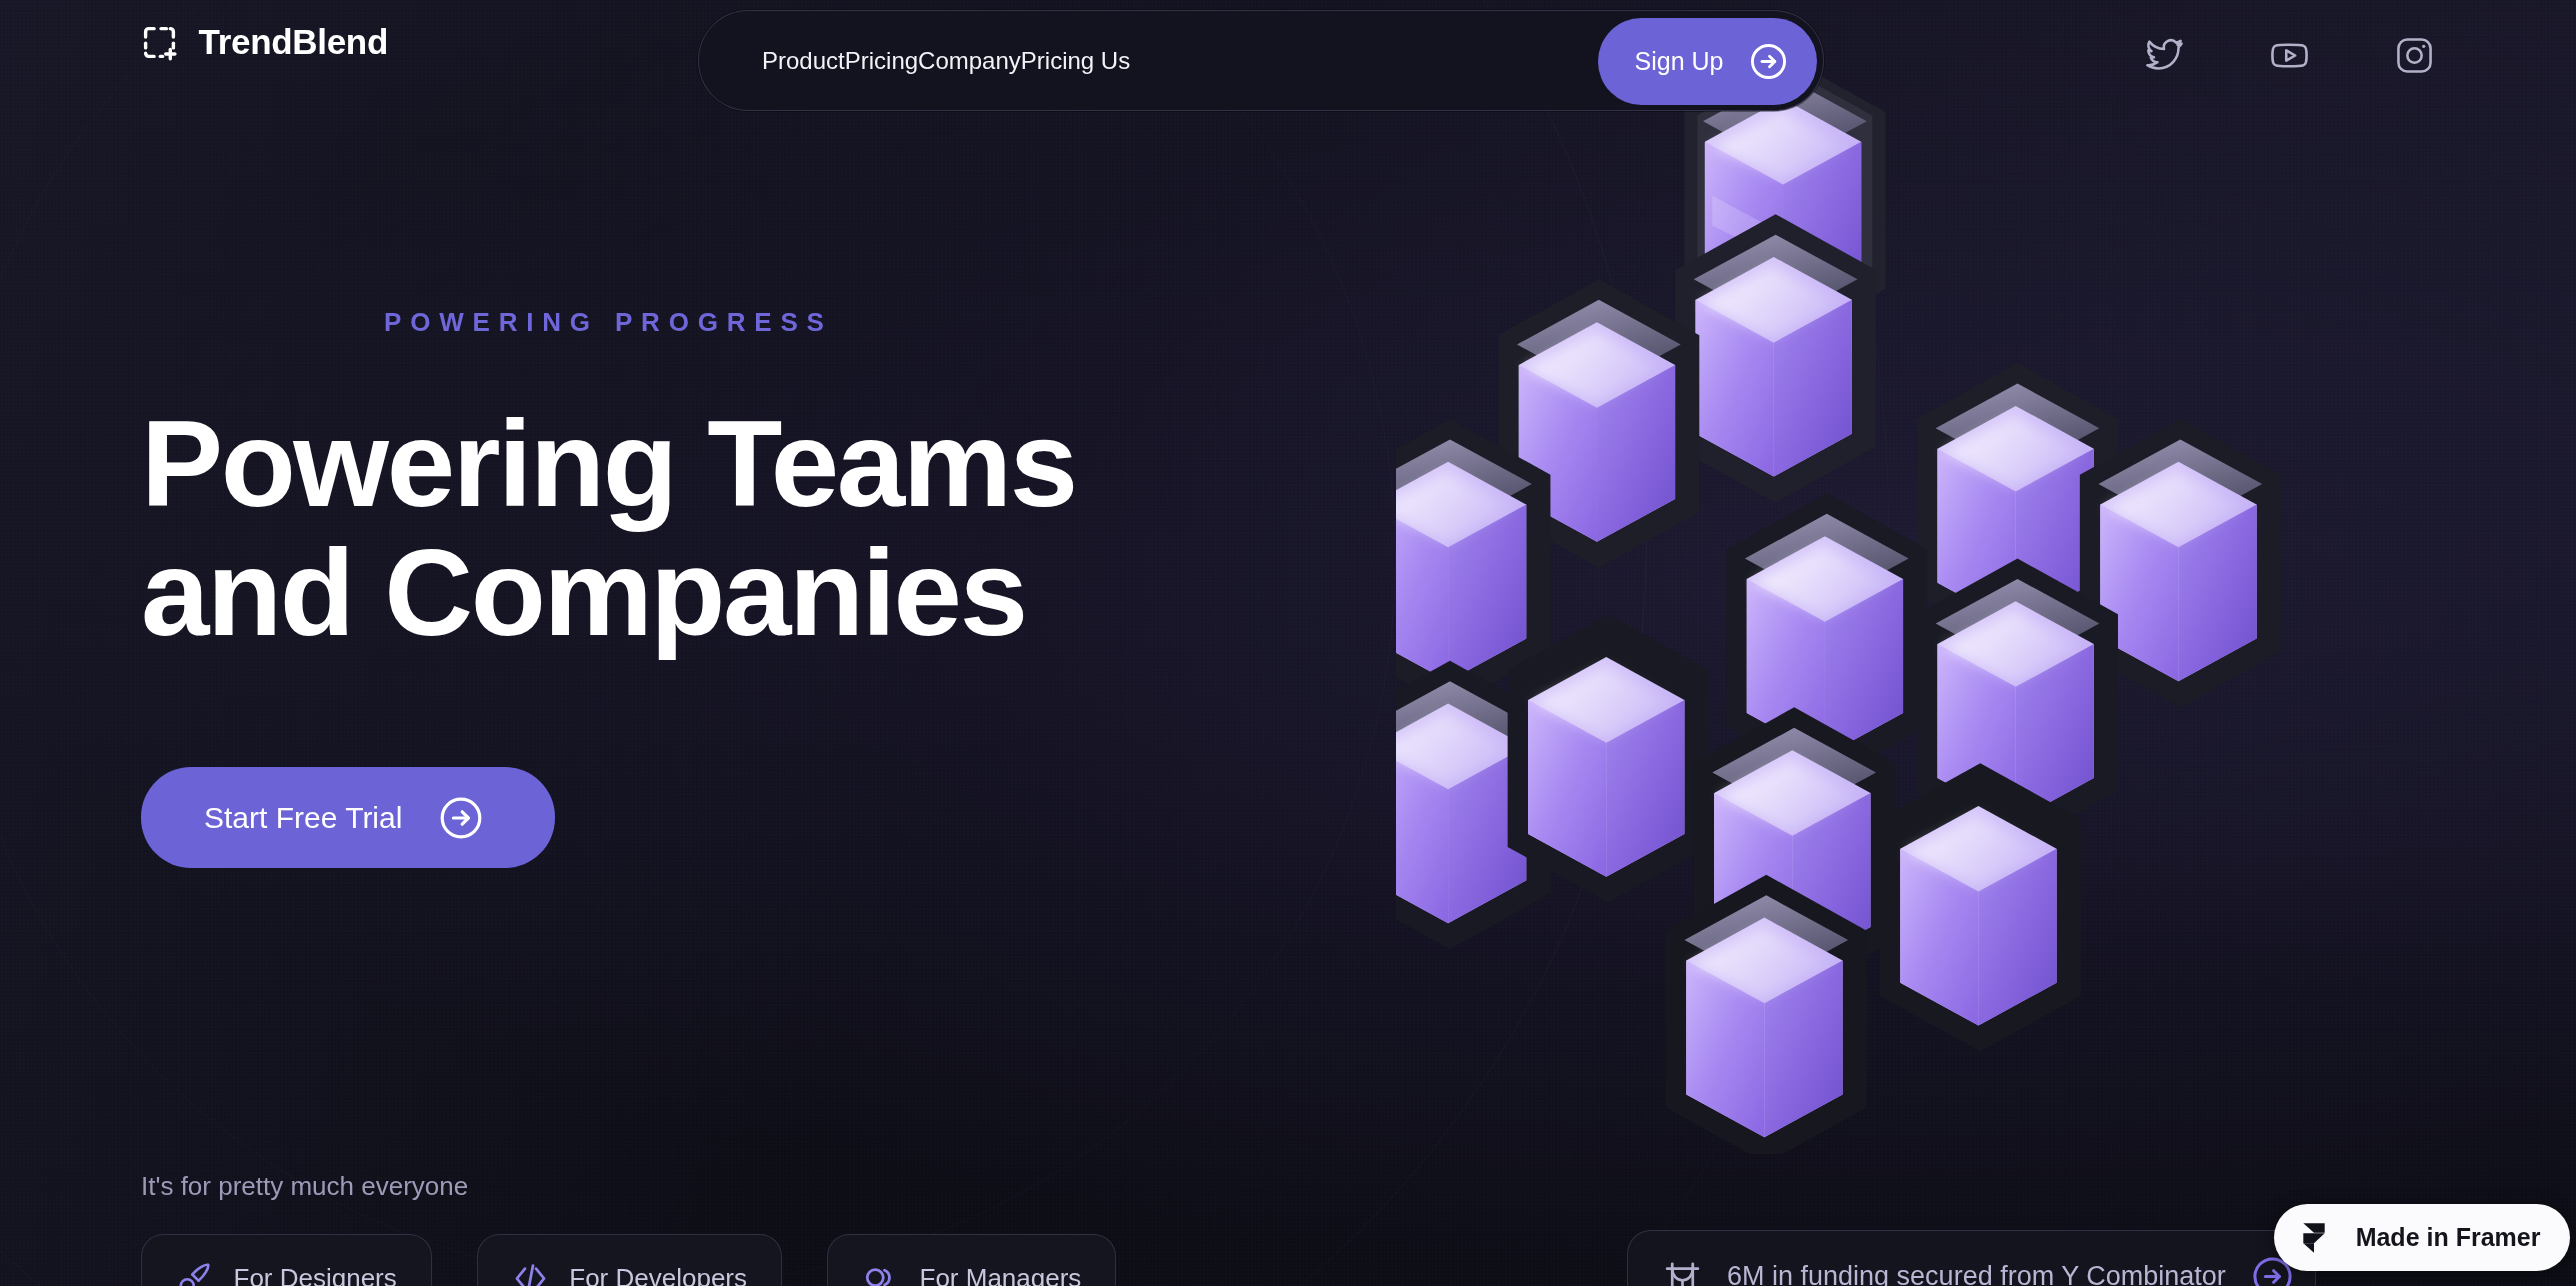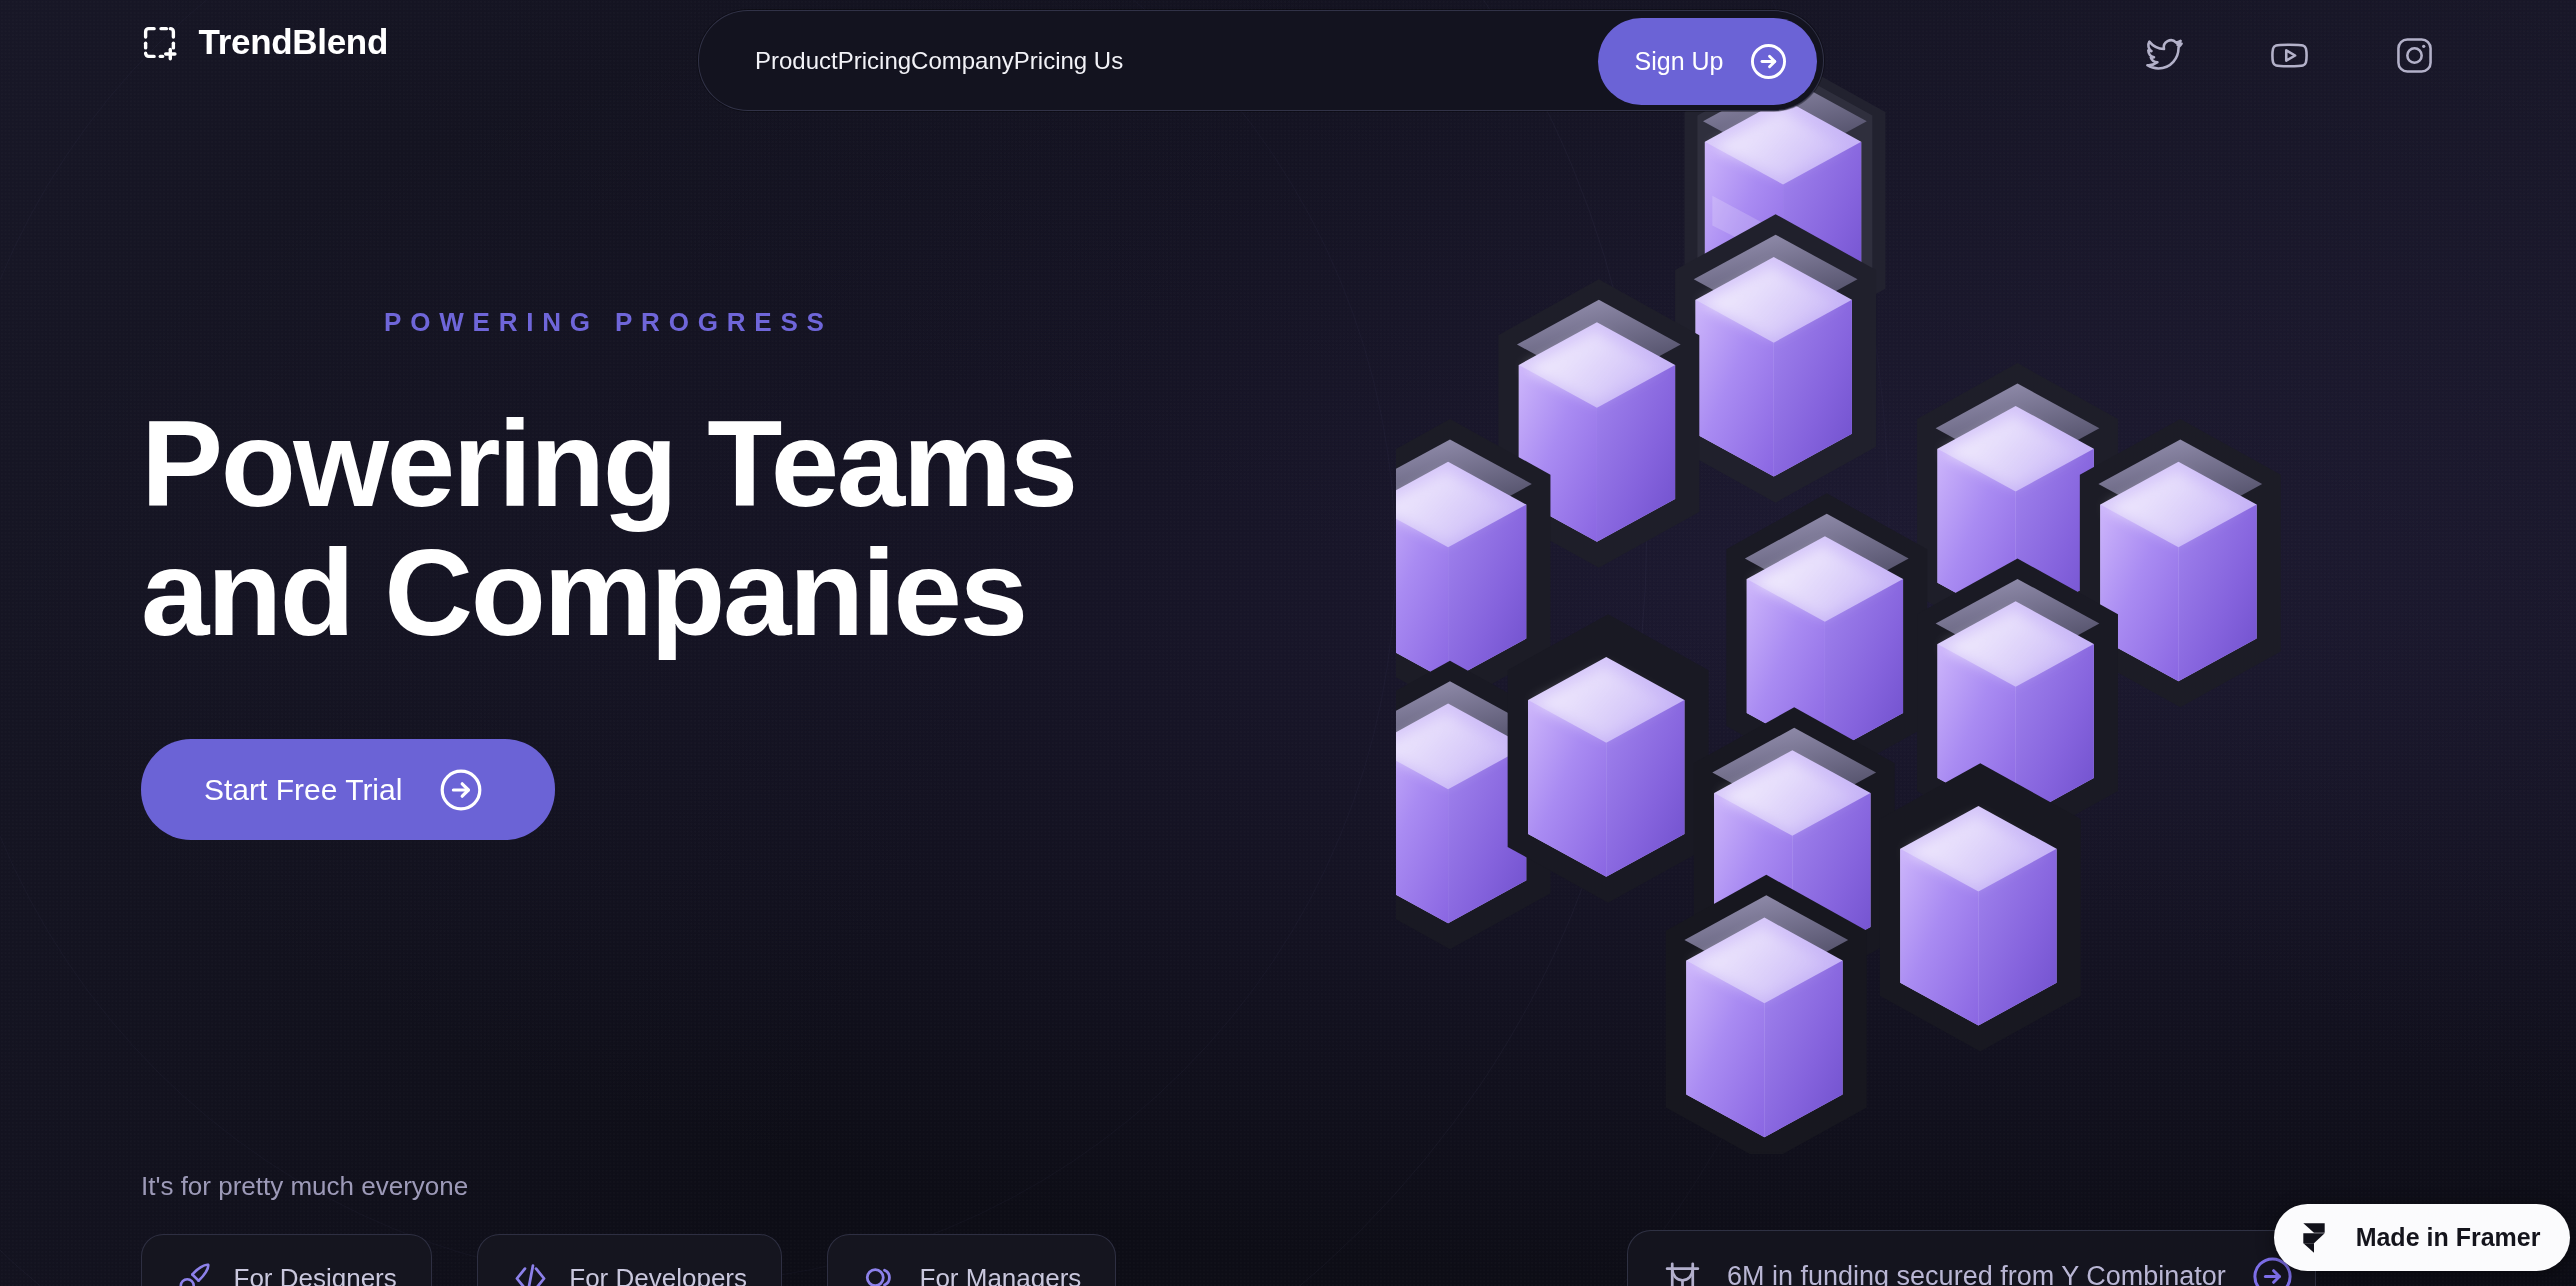--- a/index.html
+++ b/index.html
@@ -66,21 +66,21 @@
   .navlinks{
     display:flex; align-items:center; flex:1;
     padding-left:48px; gap:0;
   }
   .navlink{
     font-size:24px; color:#f2f2f7; white-space:nowrap;
     padding:0 0; cursor:pointer;
     font-weight:400;
   }
   .navlink+.navlink{ margin-left:0; }
-  .nl0{ margin-left:8px; }
+  .nl0{ margin-left:15px; }
   .nl1{ margin-left:66px; }
   .nl2{ margin-left:64px; }
   .nl3{ margin-left:63px; }
 
   .signup{
     position:absolute; right:6.5px; top:6.5px;
     height:87px; padding:0 28px 0 37px;
     border-radius:44px;
     background:#6b63d6;
     display:flex; align-items:center; gap:24px;
@@ -105,21 +105,21 @@
     margin-bottom:61px; white-space:nowrap;text-align:center;
   }
   .headline{
     font-size:123px; line-height:1.05; font-weight:800;
     color:#ffffff; letter-spacing:-2.4px;
     max-width:1117px;
   }
   .headline .l2{ display:block; }
 
   .cta{
-    margin-top:82px;
+    margin-top:110px;
     height:101px; width:414px;
     border-radius:50px;
     background:#6b63d6;
     display:flex; align-items:center;
     padding:0 34px 0 63px; gap:35px;
     cursor:pointer; border:none;
   }
   .cta-label{ font-size:30px; color:#fff; white-space:nowrap; }
   .cta-arrow{ width:48px; height:48px; display:block; flex:none; }
 

